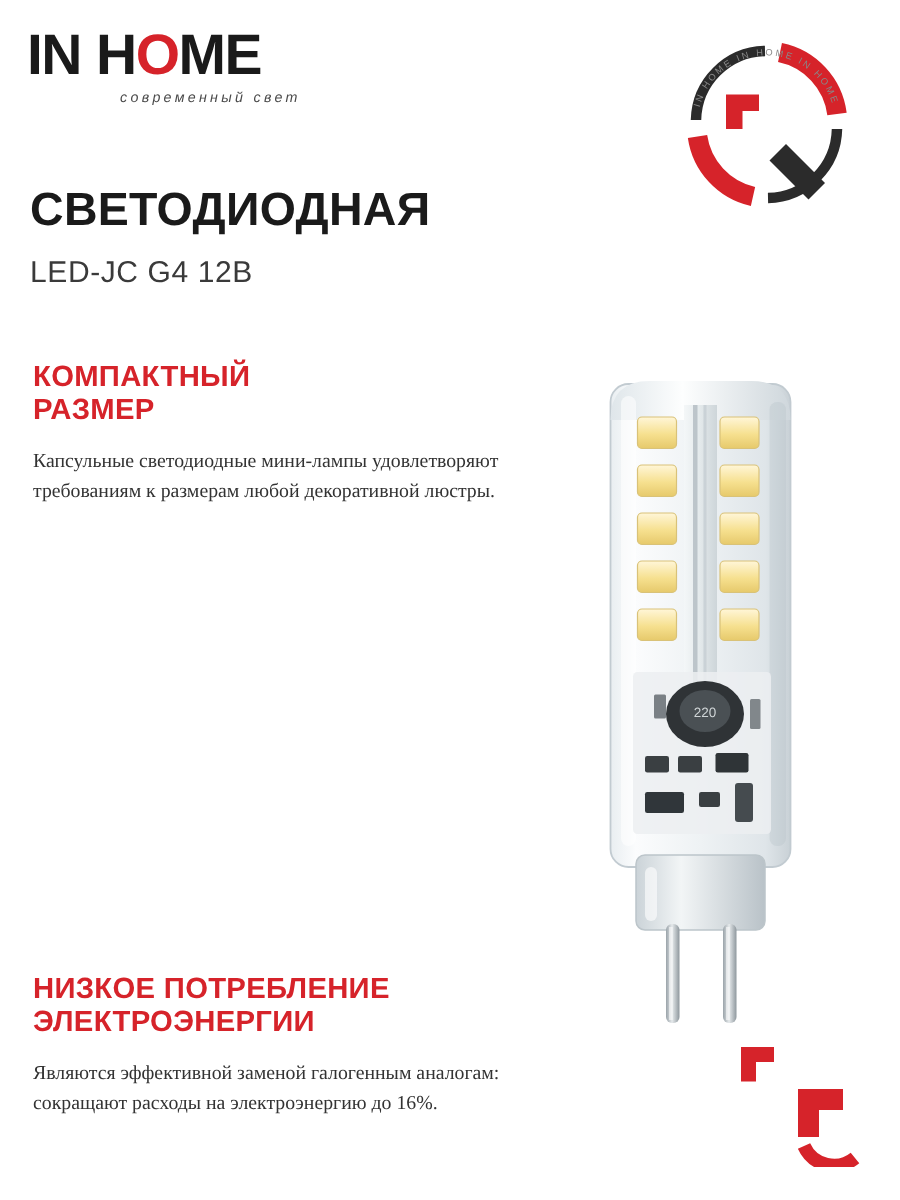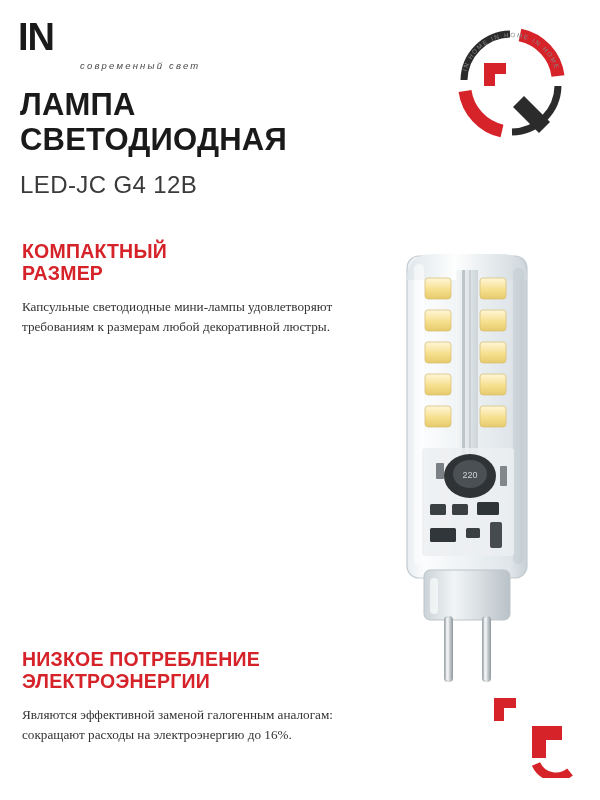--- a/index.html
+++ b/index.html
@@ -73,21 +73,21 @@
     margin: 0;
     font-size: 31px;
     line-height: 1.12;
     font-weight: 700;
     letter-spacing: 0.2px;
     color: #1a1a1a;
     text-transform: uppercase;
   }
   .model {
     margin-top: 14px;
-    font-size: 24px;
+    font-size: 20px;
     letter-spacing: 0.4px;
     color: #3a3a3a;
     font-weight: 400;
   }
 
   
   .feature {
     position: absolute;
     left: 22px;
     width: 330px;
@@ -129,20 +129,21 @@
     width: 86px;
     height: 86px;
   }
 </style>
 </head>
 <body>
 
 <div class="logo">
   <div class="logo-row">
     <span class="logo-in">IN</span>
+    <span class="logo-home"><span>H</span><span class="accent">O</span><span>ME</span></span>
   </div>
   <div class="logo-sub">современный свет</div>
 </div>
 
 <div class="emblem">
   <svg width="150" height="150" viewBox="0 0 150 150" aria-hidden="true">
     <defs>
       <path id="arcpath" d="M 75 75 m -46 0 a 46 46 0 1 1 92 0 a 46 46 0 1 1 -92 0"></path>
     </defs>
 
@@ -157,21 +158,21 @@
     <path d="M 88 88 l 26 26 l -11 11 l -26 -26 z" fill="#2b2b2b"></path>
 
     <text font-size="6.2" fill="#888888" letter-spacing="1.6" font-family="Liberation Sans, sans-serif">
       <textPath href="#arcpath" startOffset="4%">IN HOME  IN HOME  IN HOME</textPath>
     </text>
   </svg>
 </div>
 
 <div class="headline">
   <h1>
-    <span>ЛАМПА</span><br>
+    <br>
     <span>СВЕТОДИОДНАЯ</span>
   </h1>
   <div class="model">LED-JC G4 12В</div>
 </div>
 
 <div class="feature top">
   <h2 class="feature-title">
     <span>КОМПАКТНЫЙ</span><br>
     <span>РАЗМЕР</span>
   </h2>

